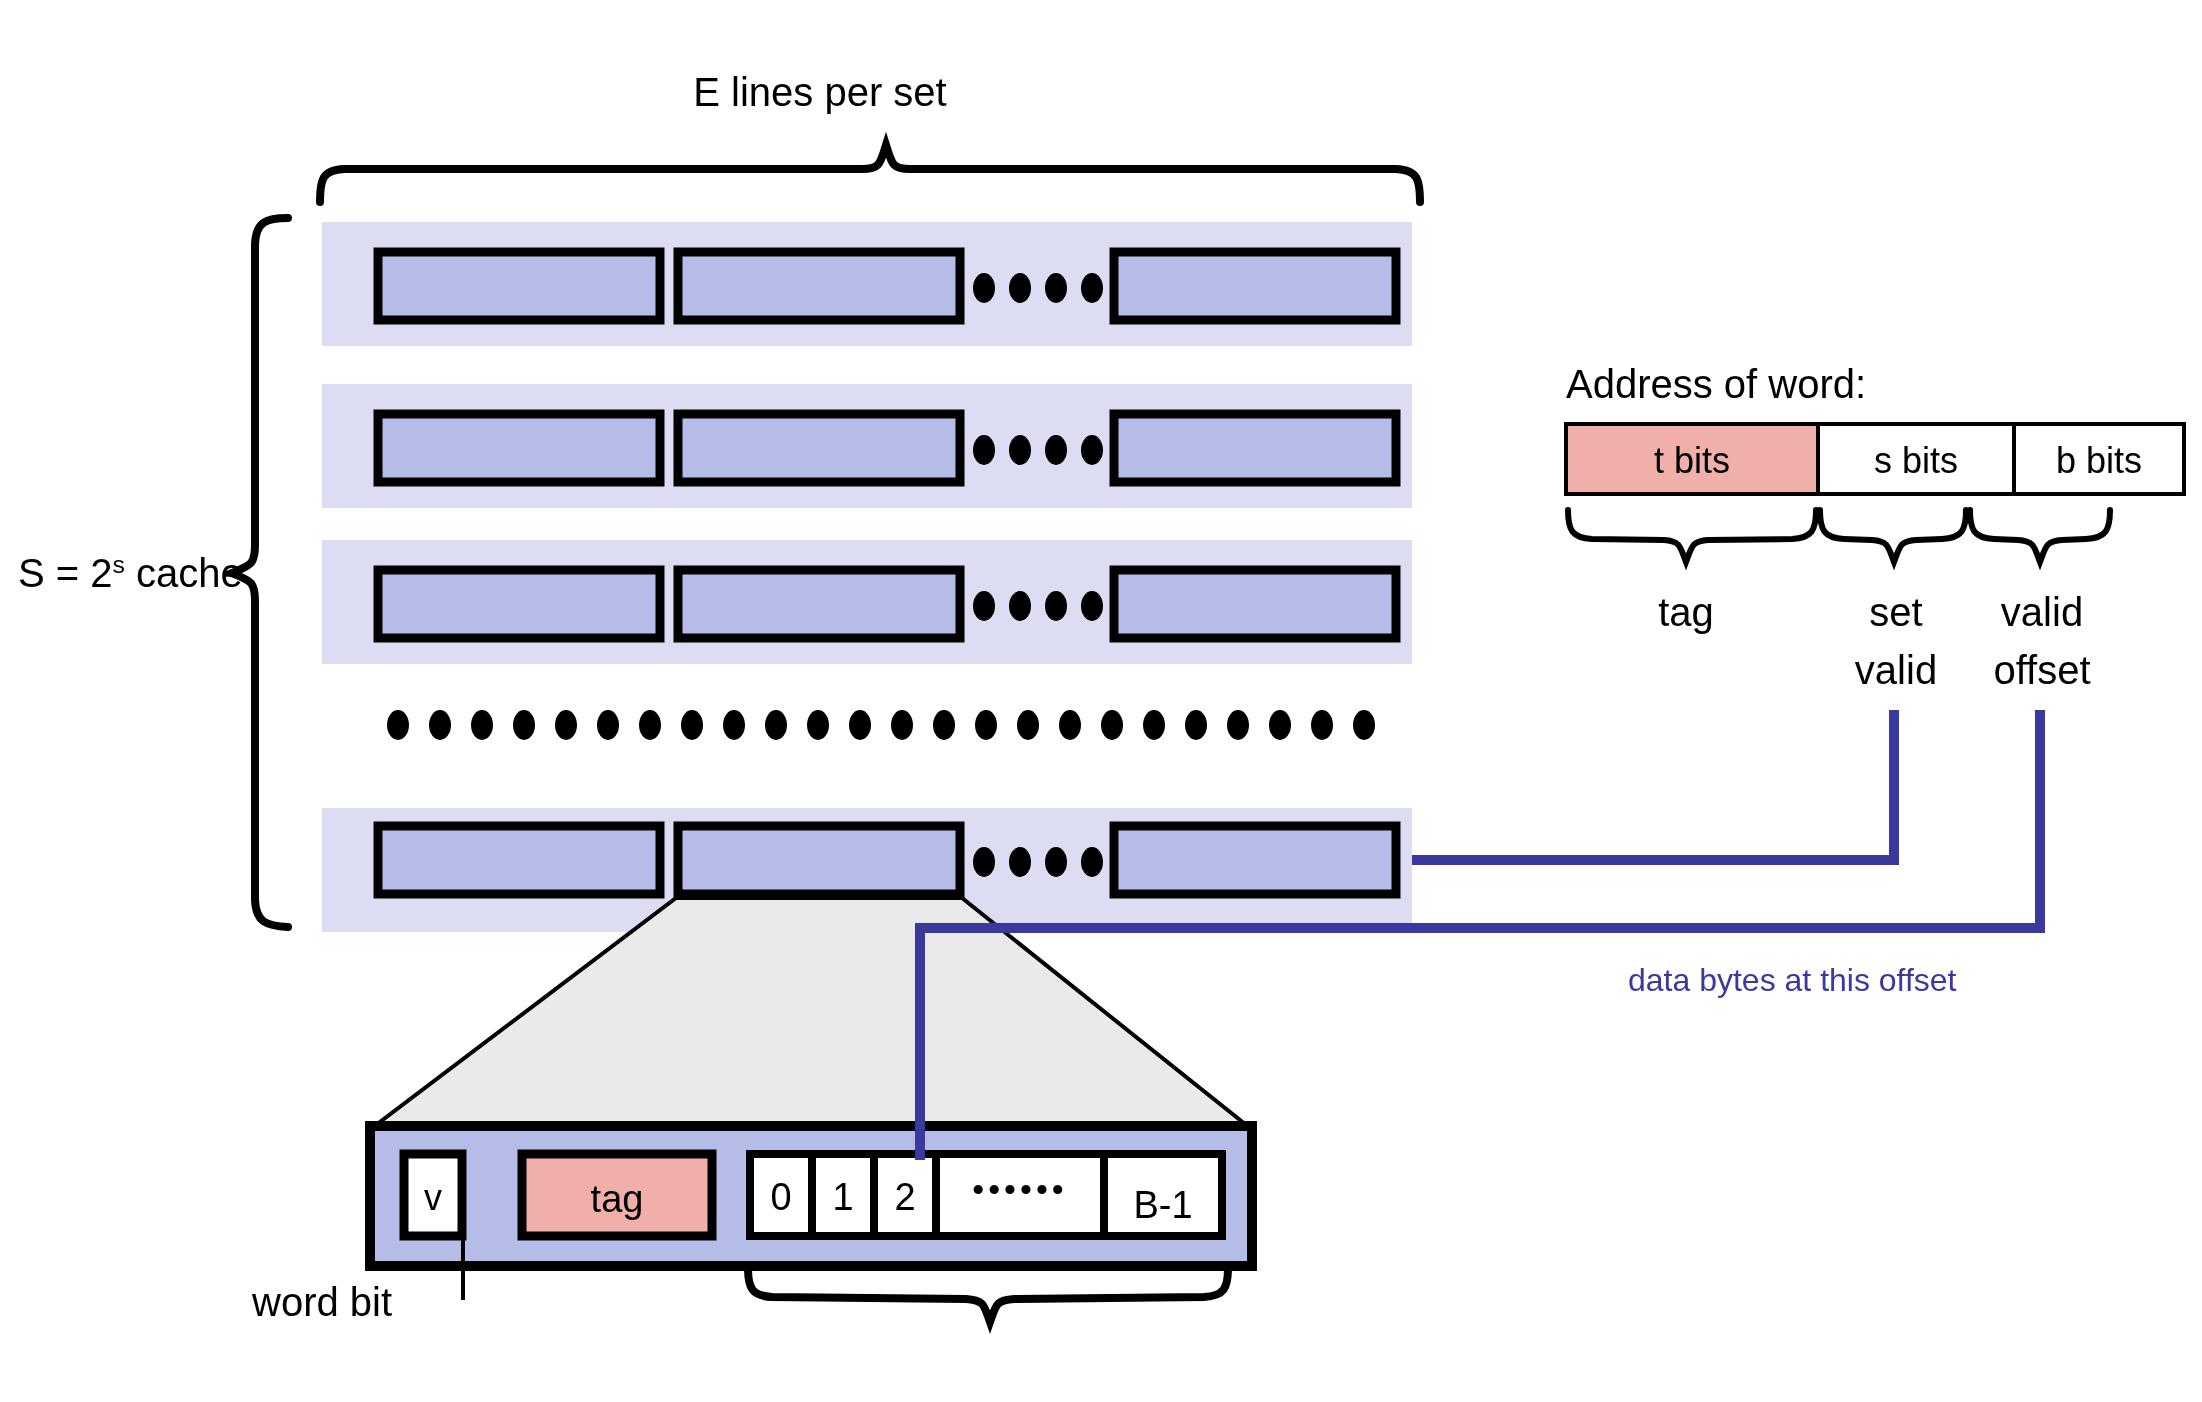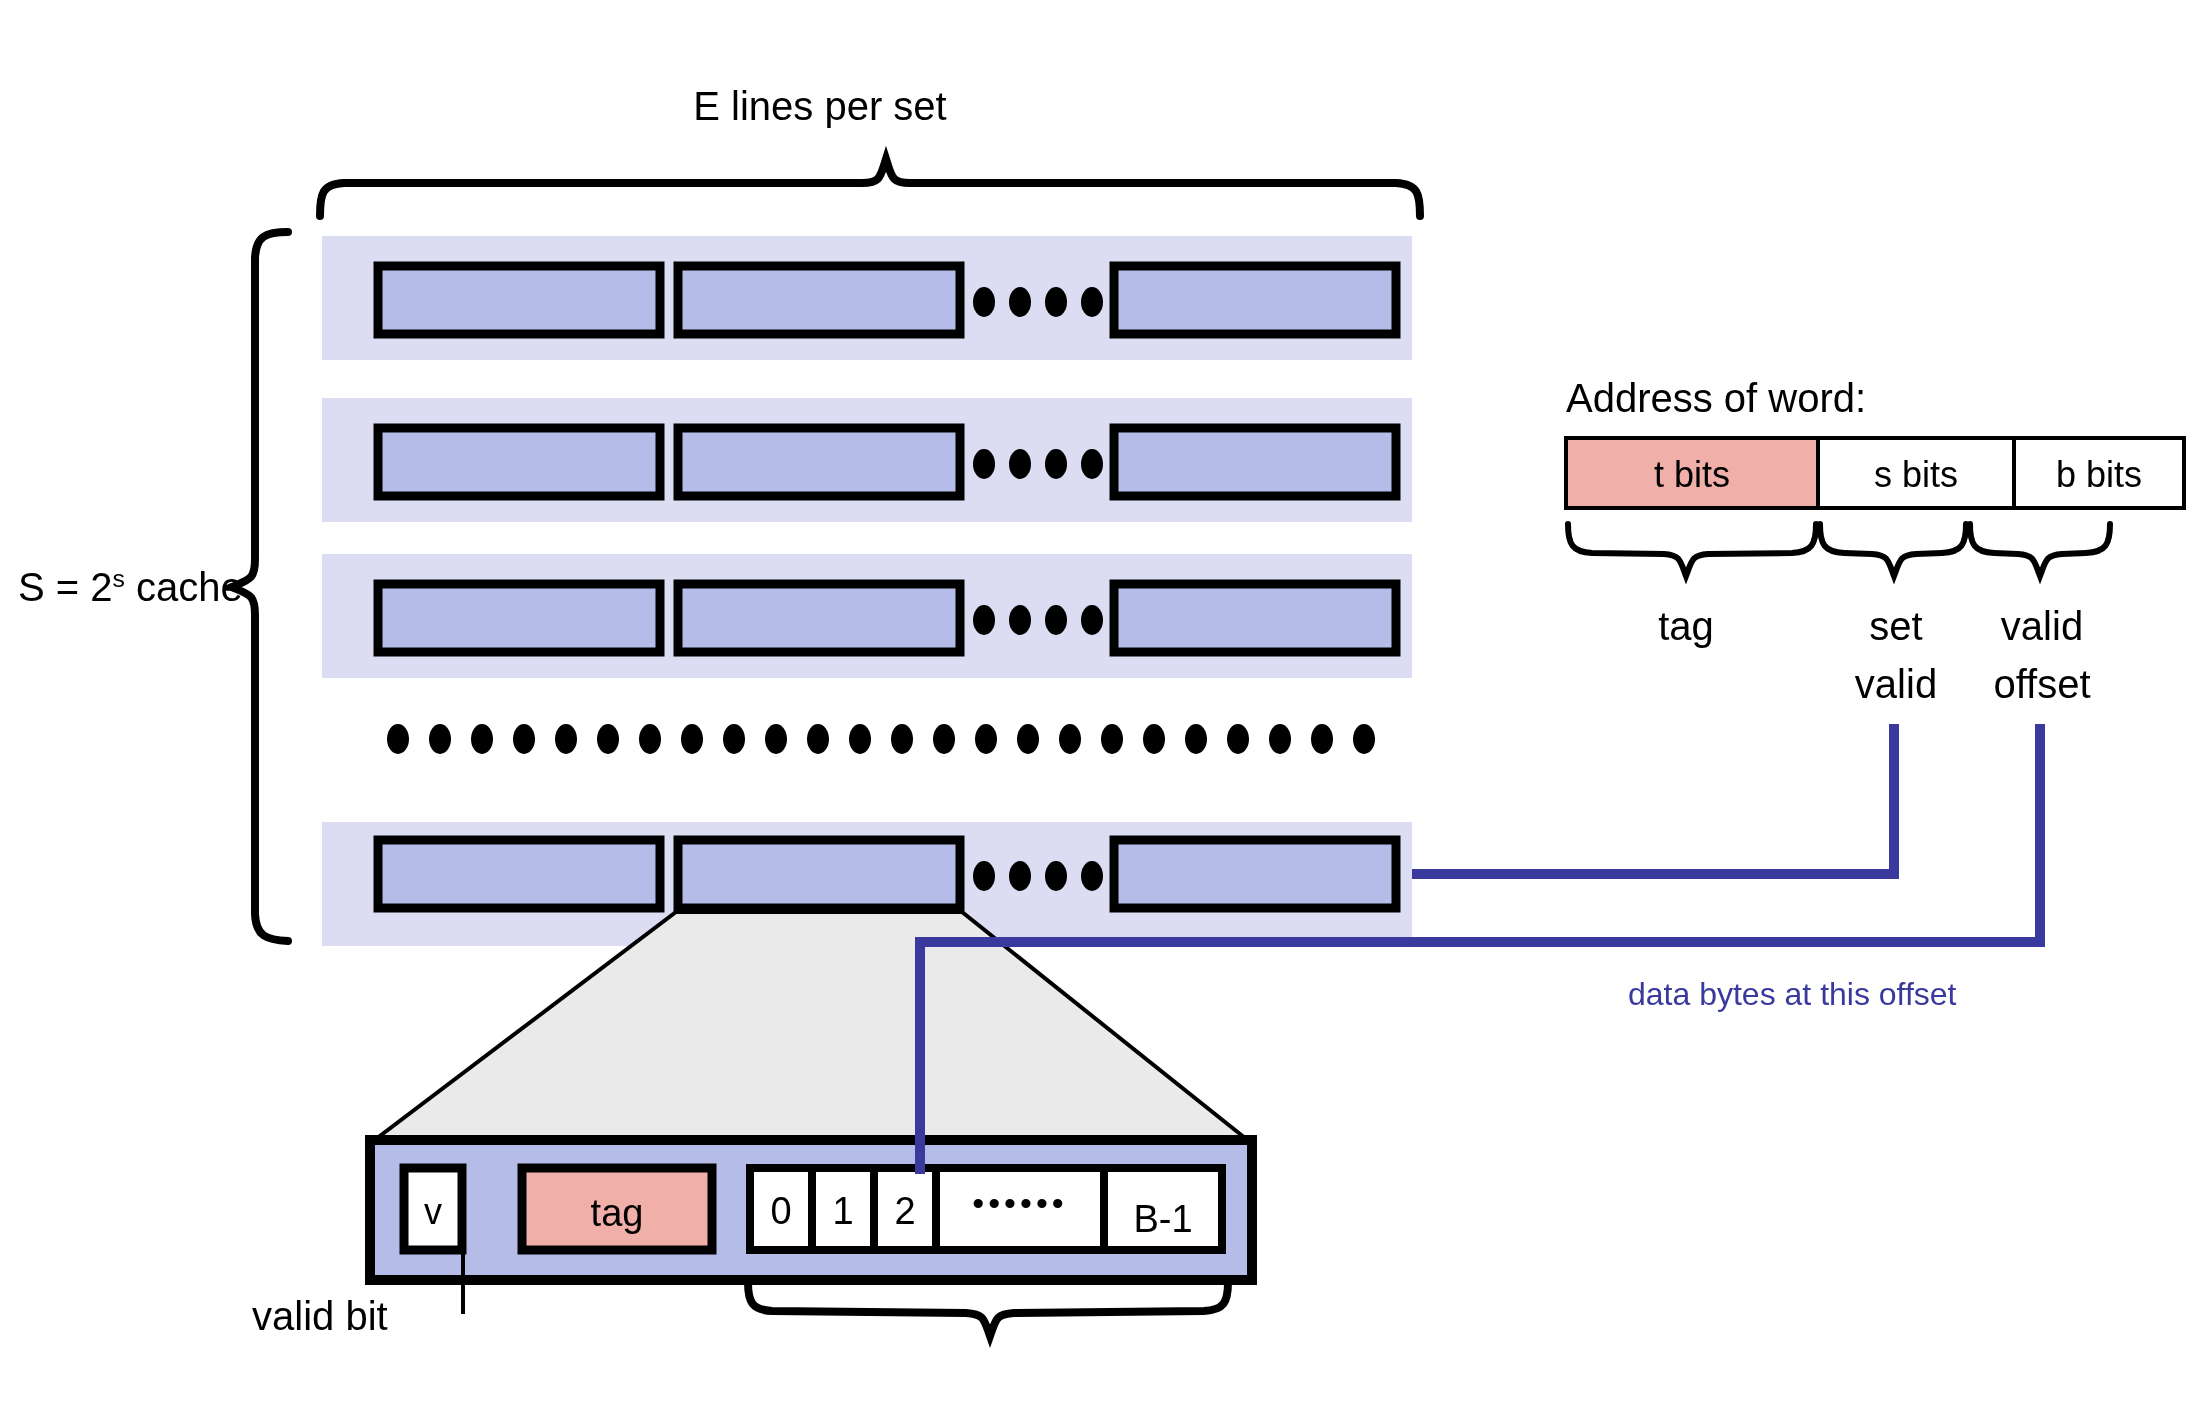--- a/index.html
+++ b/index.html
@@ -1,18 +1,18 @@
 <!DOCTYPE html>
 <html><head>
 <meta charset="utf-8">
 <style>
   html,body{margin:0;padding:0;background:#ffffff;}
   body{width:2202px;height:1402px;overflow:hidden;
        font-family:"Liberation Sans","DejaVu Sans",sans-serif;}
-  #stage{position:relative;width:2202px;height:1250px;background:#fff;margin-top:14px;}
+  #stage{position:relative;width:2202px;height:1250px;background:#fff;}
   svg.layer{position:absolute;left:0;top:0;width:2202px;height:1402px;}
   .lbl{position:absolute;color:#000;font-family:"Liberation Sans","DejaVu Sans",sans-serif;
        white-space:nowrap;line-height:1;}
   .sup{font-size:0.62em;vertical-align:super;}
 </style>
 </head>
 <body>
 
 <div id="stage">
 
@@ -198,16 +198,16 @@
 
   <div class="lbl" style="left:433px; top:1180px; font-size:36px; transform:translate(-50%,0);">v</div>
   <div class="lbl" style="left:617px; top:1180px; font-size:38px; transform:translate(-50%,0);">tag</div>
 
   <div class="lbl" style="left:781px; top:1178px; font-size:38px; transform:translate(-50%,0);">0</div>
   <div class="lbl" style="left:843px; top:1178px; font-size:38px; transform:translate(-50%,0);">1</div>
   <div class="lbl" style="left:905px; top:1178px; font-size:38px; transform:translate(-50%,0);">2</div>
   <div class="lbl" style="left:1020px; top:1172px; font-size:34px; letter-spacing:4px; transform:translate(-50%,0);">••••••</div>
   <div class="lbl" style="left:1163px; top:1186px; font-size:38px; transform:translate(-50%,0);">B-1</div>
 
-  <div class="lbl" style="left:252px; top:1282px; font-size:40px;">valid bit</div>
+  <div class="lbl" style="left:252px; top:1282px; font-size:40px;">word bit</div>
 
 
 </div>
 
 </body></html>

